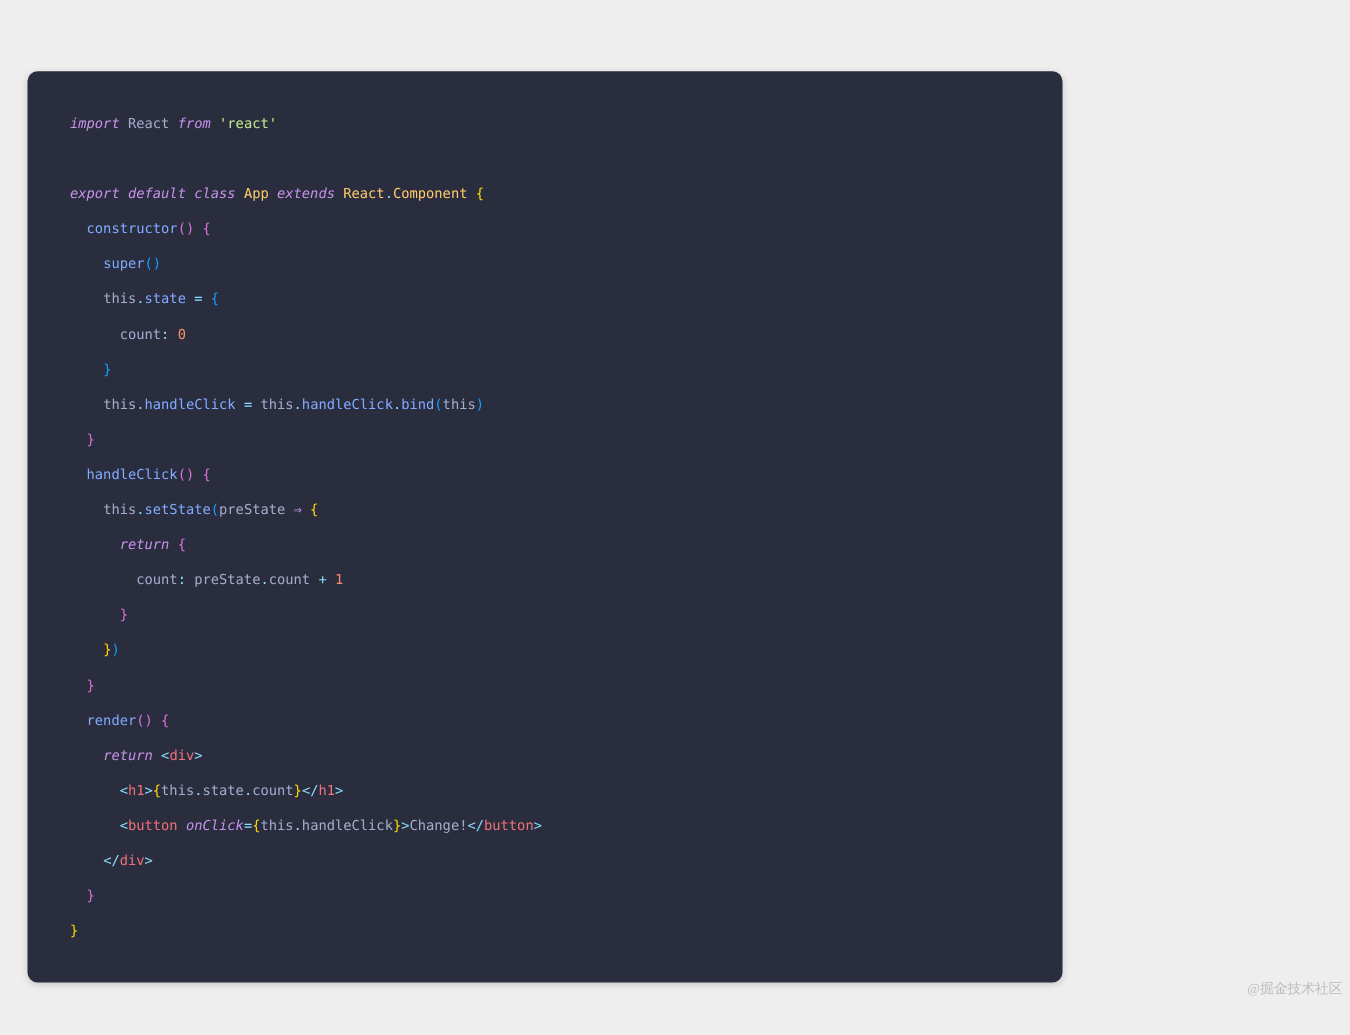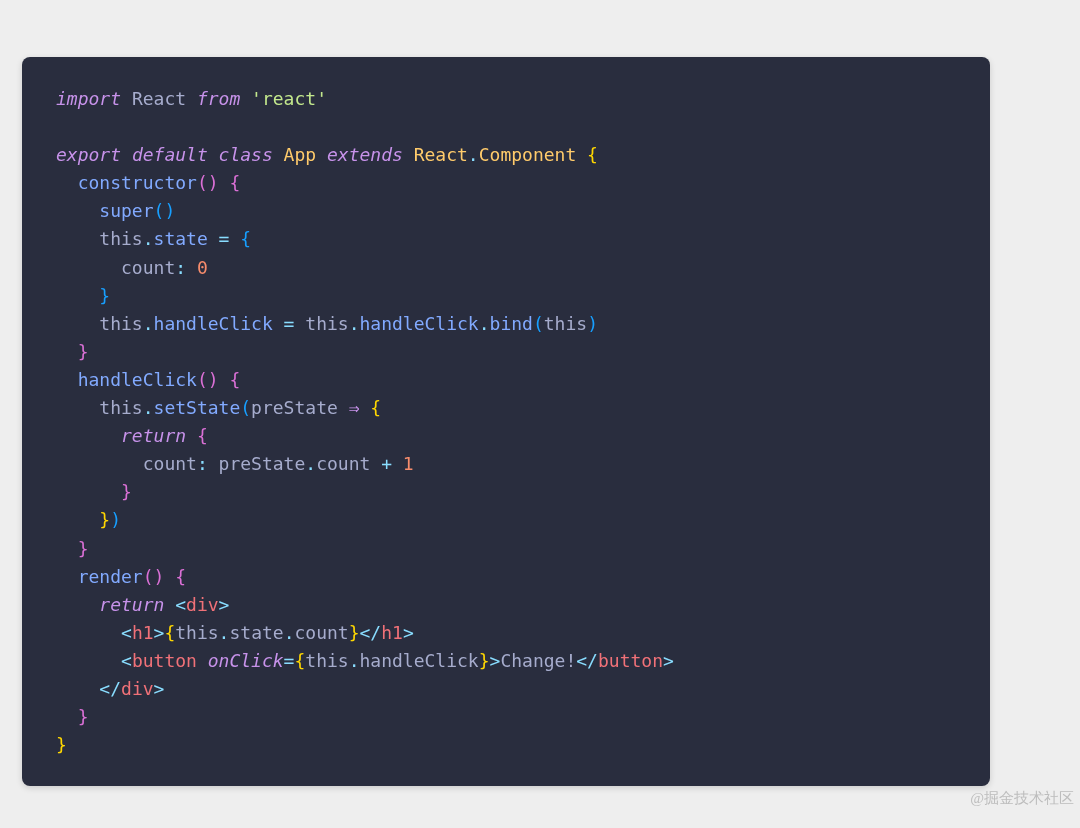--- a/index.html
+++ b/index.html
@@ -6,37 +6,37 @@
   html, body { width: 1080px; height: 828px; }
   body {
     background: #eeeeee;
     font-family: ui-monospace, "SF Mono", "Menlo", "Consolas", monospace;
     position: relative;
   }
   .card {
     position: absolute;
     left: 22px;
     top: 57px;
-    width: 968px;
+    width: 828px;
     height: 729px;
     background: #292d3e;
     border-radius: 8px;
     padding: 28px 34px;
-    font-size: 18px;
+    font-size: 11px;
     line-height: 28.1px;
     color: #a6accd;
     white-space: pre;
     overflow: hidden;
     box-shadow: 0 2px 6px rgba(0,0,0,0.15);
   }
   .watermark {
     position: absolute;
     right: 6px;
-    bottom: 20px;
-    font-size: 15px;
+    bottom: 30px;
+    font-size: 11px;
     color: #bdbdbd;
     font-family: Liberation Serif, serif;
   }
   
   .kw-pink   { color: #c792ea; font-style: italic; }                                 
   .ident     { color: #a6accd; }
   .classname { color: #ffcb6b; }
   .str       { color: #c3e88d; }
   .fn        { color: #82aaff; }
   .num       { color: #f78c6c; }

